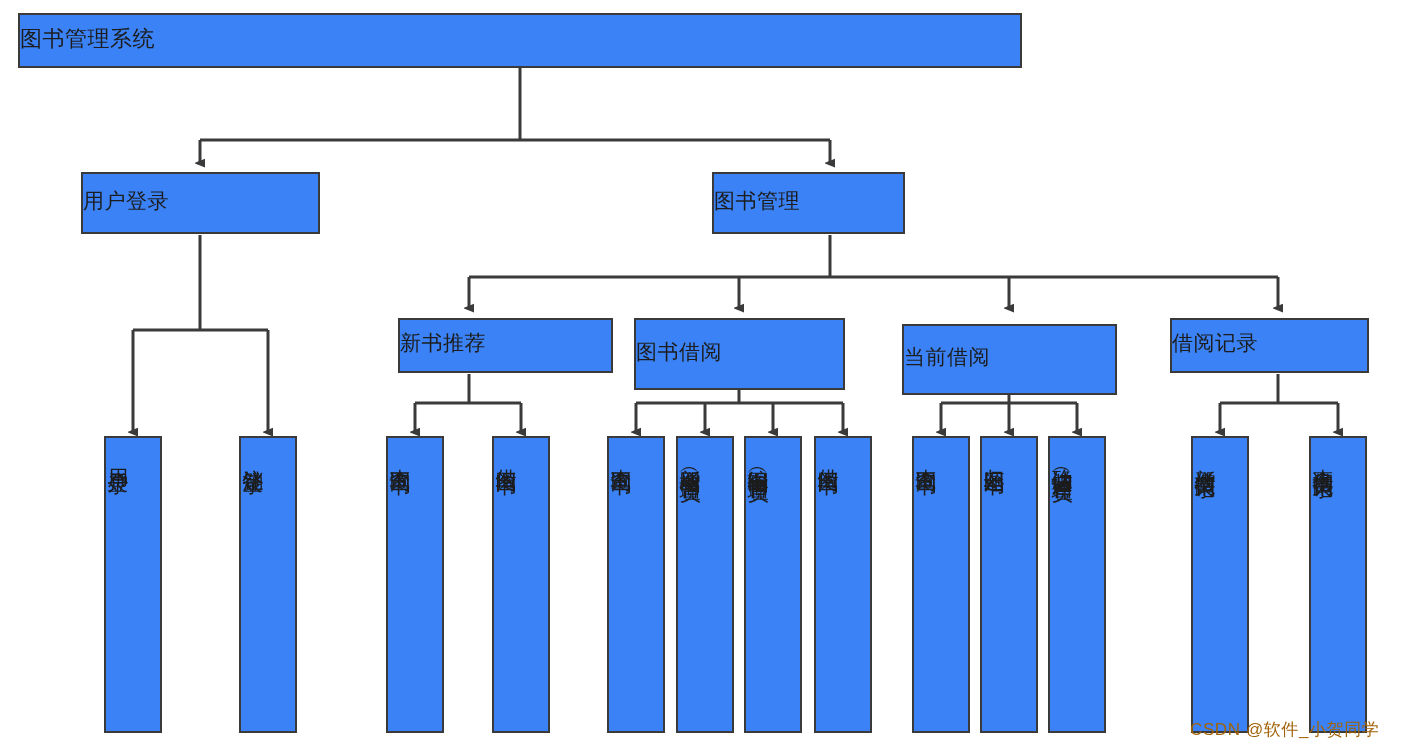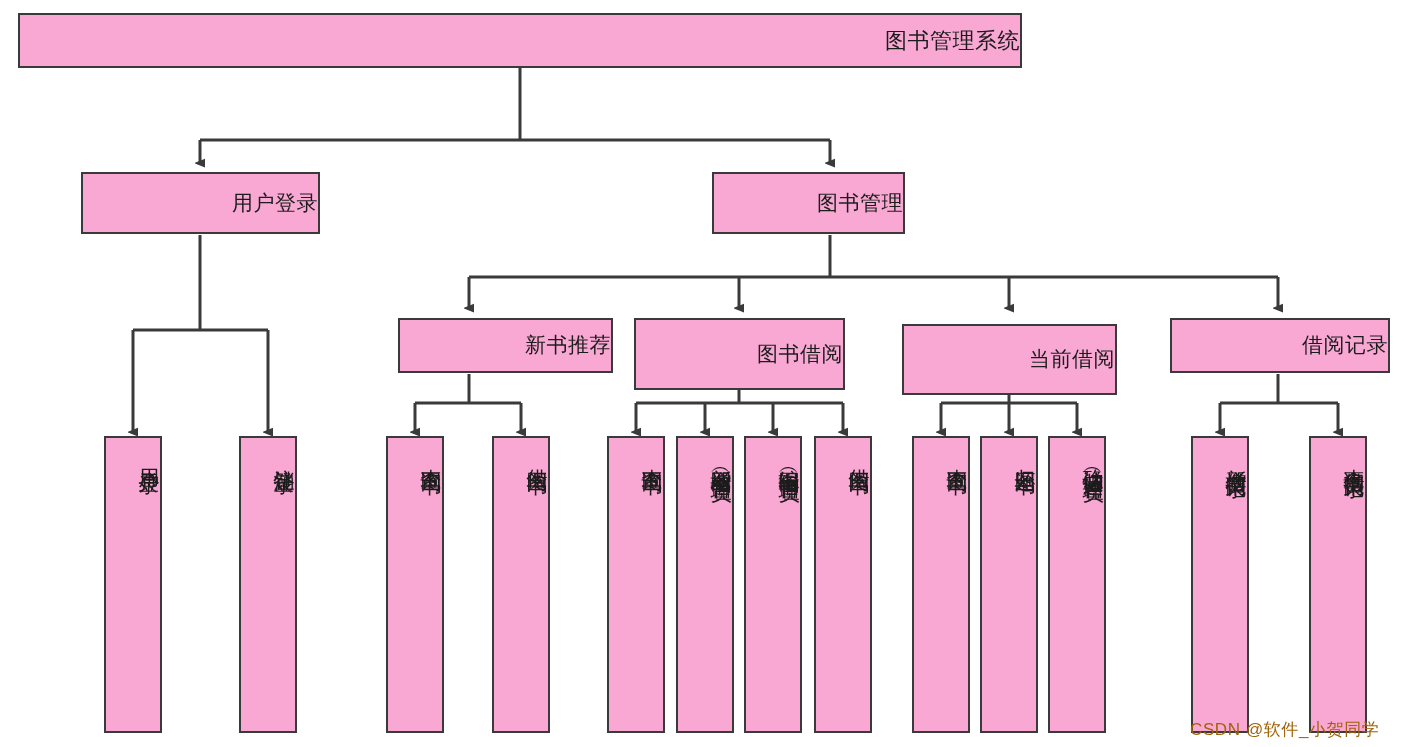--- a/index.html
+++ b/index.html
@@ -22,27 +22,28 @@
     position: absolute;
     left: 0;
     top: 0;
     width: 1405px;
     height: 747px;
     pointer-events: none;
   }
   .node {
     position: absolute;
     box-sizing: border-box;
-    background: #f9a8d4;
+    background: #3b82f6;
     border: 2px solid #3a3a3a;
     display: flex;
     align-items: center;
-    justify-content: flex-end;
+    justify-content: flex-start;
     color: #1c1c1c;
     z-index: 2;
+    font-family: Liberation Mono, monospace;
   }
   .node .lbl {
     display: block;
     text-align: center;
     line-height: 1.18;
   }
   .node.horiz .lbl {
     font-size: 21px;
     letter-spacing: 0.5px;
   }
@@ -139,21 +140,21 @@
 
   <div class="node horiz" style="left:362px; top:318px; width:215px; height:55px;margin-left:36px;">
     <span class="lbl">新书推荐</span>
   </div>
   <div class="node horiz" style="left:634px; top:318px; width:211px; height:72px;">
     <span class="lbl">图书借阅</span>
   </div>
   <div class="node horiz" style="left:902px; top:324px; width:215px; height:71px;">
     <span class="lbl">当前借阅</span>
   </div>
-  <div class="node horiz" style="left:1170px; top:318px; width:220px; height:55px;">
+  <div class="node horiz" style="left:1170px; top:318px; width:199px; height:55px;">
     <span class="lbl">借阅记录</span>
   </div>
 
   <div class="node vert" style="left:104px; top:436px; width:58px; height:297px;">
     <span class="lbl">用户登录</span>
   </div>
   <div class="node vert" style="left:239px; top:436px; width:58px; height:297px;">
     <span class="lbl">注销登录</span>
   </div>
 

